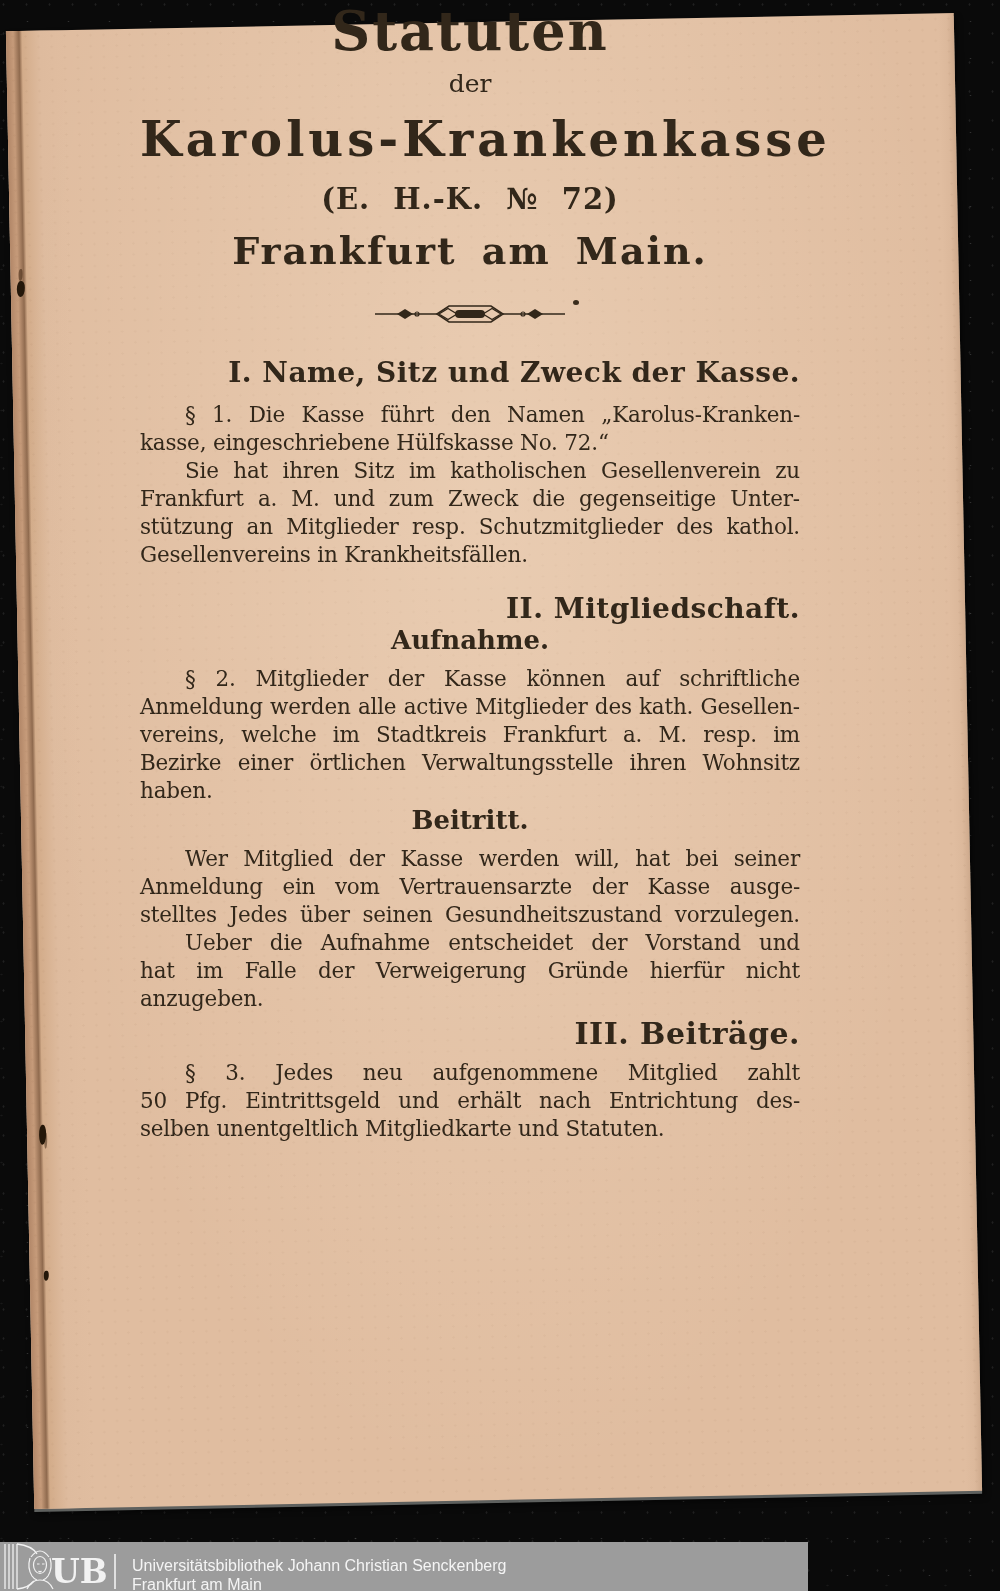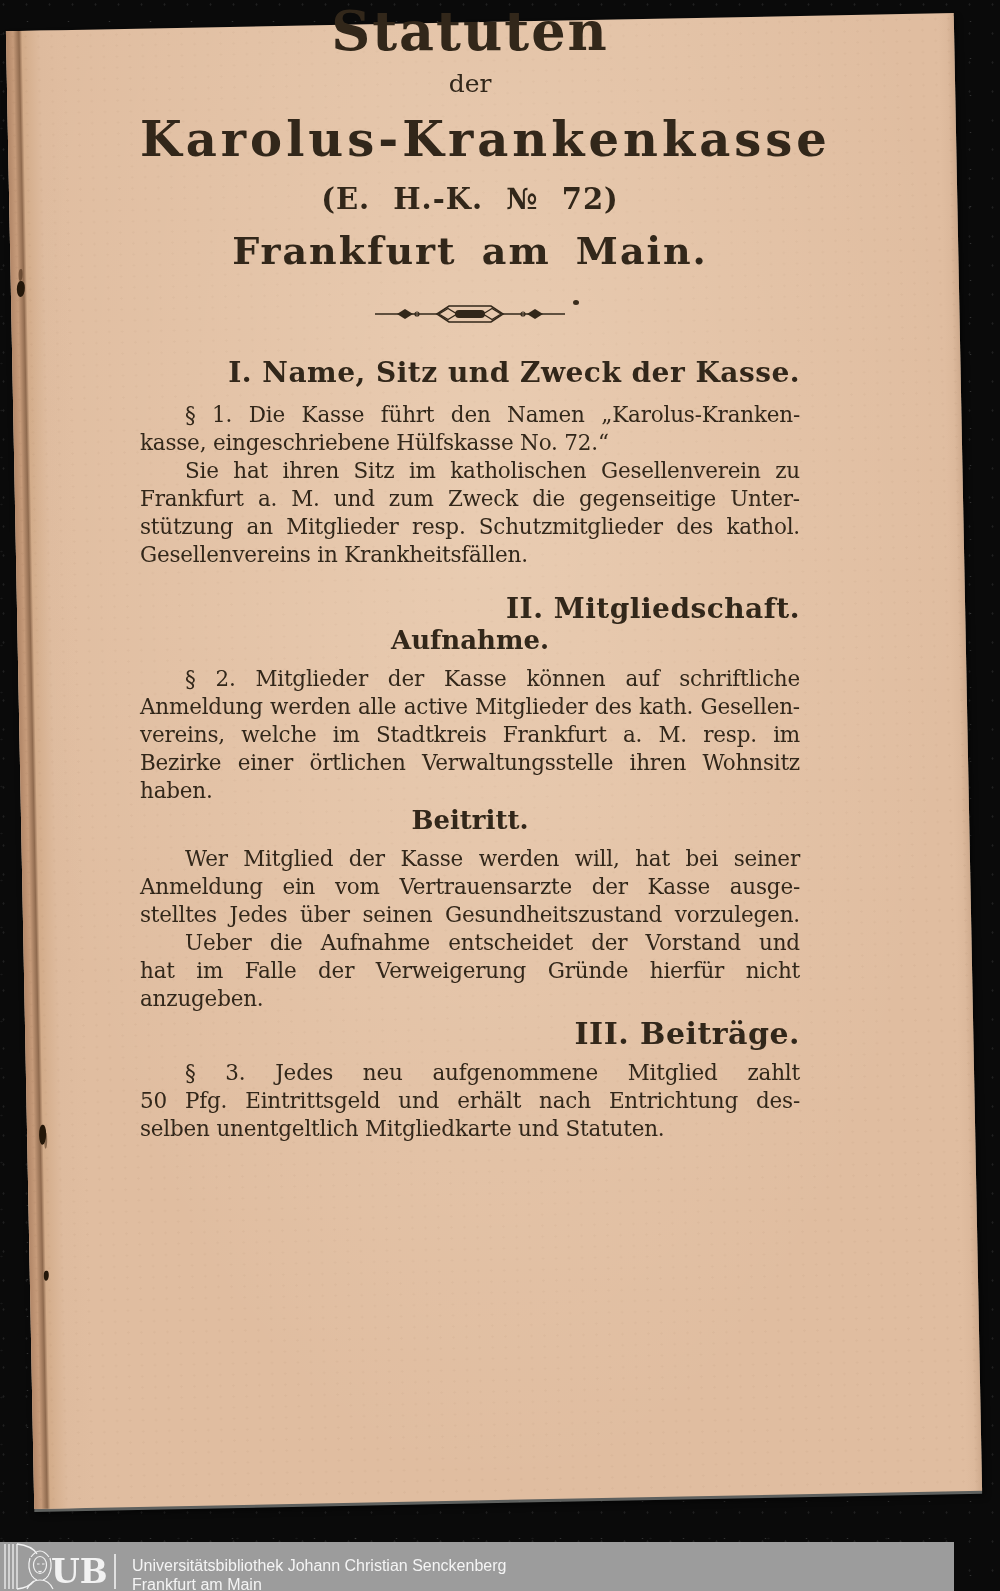--- a/index.html
+++ b/index.html
@@ -50,21 +50,21 @@
   .sec-0 .blk-heading { margin-top:33px; }
   .sec-0 .blk-para    { margin-top:12px; }
   .sec-1 .blk-heading { margin-top:24px; }
   .sec-1 .blk-sub:first-of-type { margin-top:8px; }
   .sec-1 .blk-sub:last-of-type  { margin-top:2px; }
   .sec-1 .blk-para    { margin-top:10px; }
   .sec-2 .blk-heading { margin-top:4px; font-size:30px; line-height:34px; }
   .sec-2 .blk-para    { margin-top:8px; }
   
   .footer-bar {
-    position:absolute; left:0; bottom:0; width:954px; height:49px;
+    position:absolute; left:0; bottom:0; width:808px; height:49px;
     background:#9c9c9c; display:flex; align-items:stretch;
   }
   .footer-logo { flex:0 0 auto; margin-left:2px; }
   .footer-text {
     margin-left:10px; padding-top:14px;
     font-family:"Liberation Sans", sans-serif; font-size:16px; line-height:19px;
     color:#f4f4f4;
   }
 </style>
 </head>

